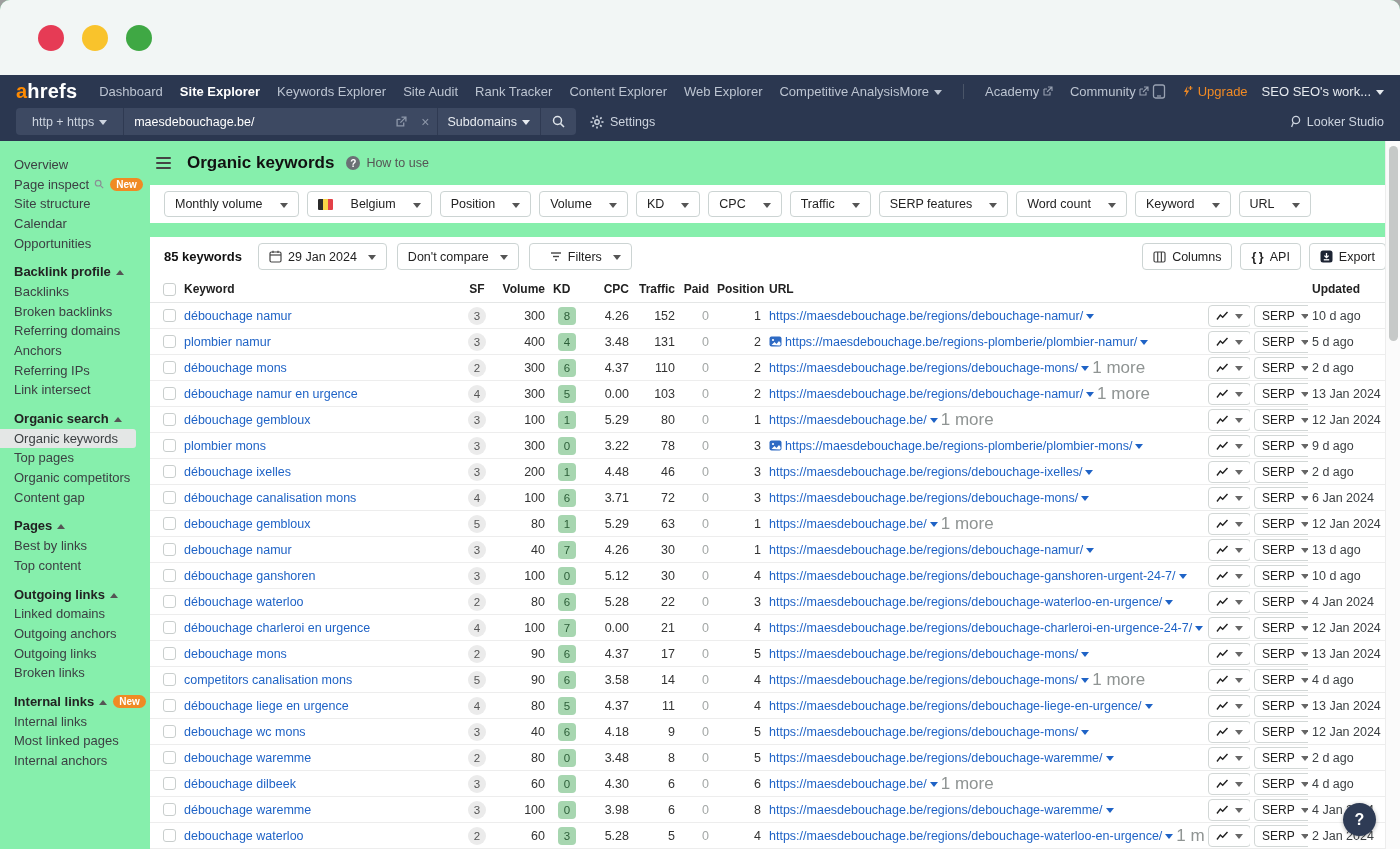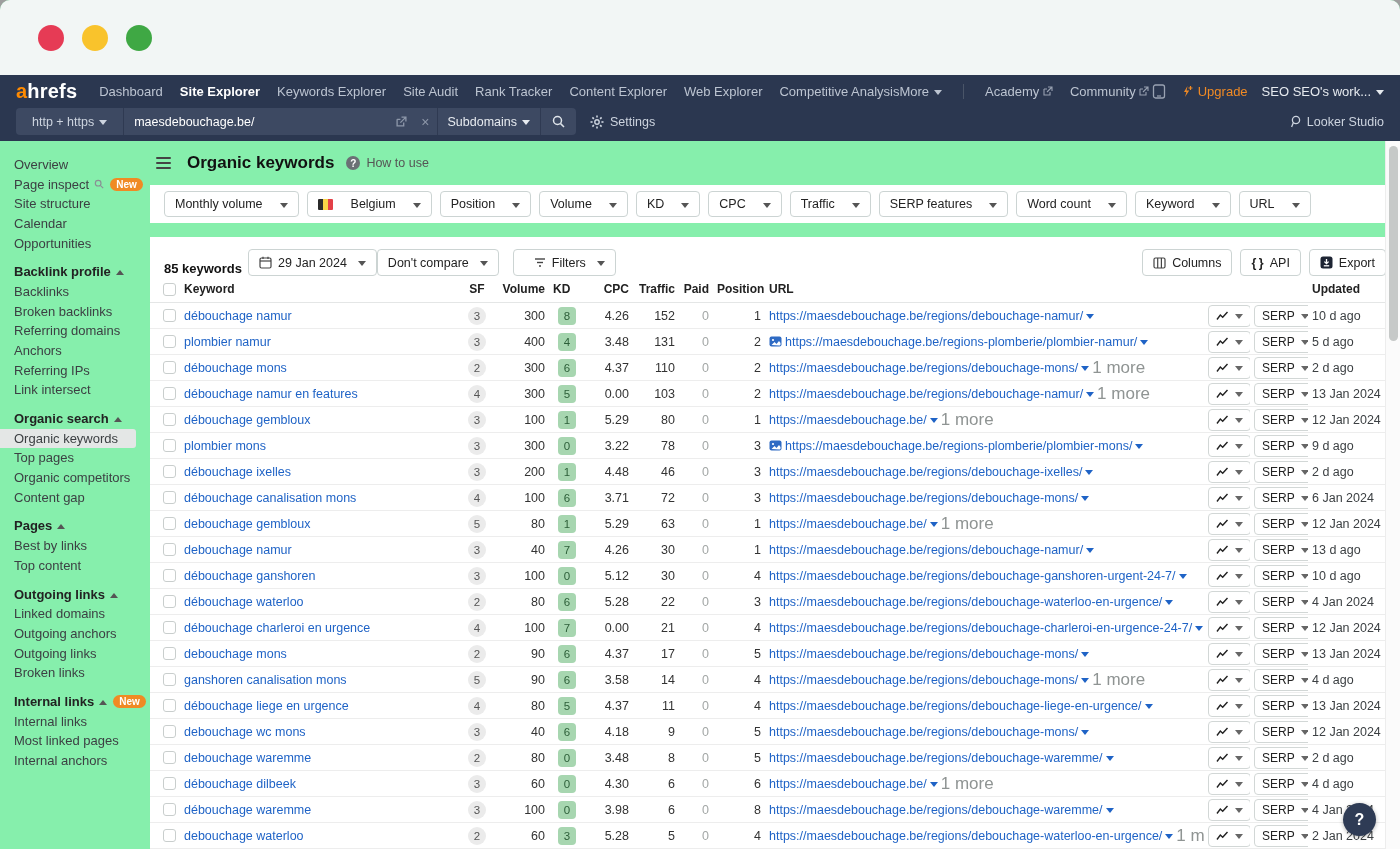--- a/index.html
+++ b/index.html
@@ -58,21 +58,21 @@
   .q-circle { width:14px; height:14px; border-radius:50%; background:#6b7075; color:#fff; font-size:10px; font-weight:bold; display:flex; align-items:center; justify-content:center; }
 
   .filter-strip { background:#fff; height:38px; display:flex; align-items:center; gap:8px; padding:0 14px; }
   .fbtn { display:flex; align-items:center; height:26px; padding:0 10px; border:1px solid #ccd4d3; border-radius:4px; background:#fff; font-size:12.5px; color:#222; cursor:pointer; white-space:nowrap;gap:12px; }
   .fbtn .caret { color:#555; }
   .flag { width:15px; height:11px; display:inline-flex; margin-right:6px; border-radius:1px; overflow:hidden; flex:none; }
   .flag i { flex:1; } .flag .f1{background:#2b2b2b;} .flag .f2{background:#f7d448;} .flag .f3{background:#e34048;}
 
   .gap-band { height:14px; }
   .card { background:#fff; flex:1; display:flex; flex-direction:column; min-height:0; }
-  .toolbar { height:40px; display:flex; align-items:flex-end; padding:0 14px; gap:0; }
+  .toolbar { height:40px; display:flex; align-items:center; padding:0 14px; gap:10px; }
   .kw-count { font-size:13px; font-weight:bold; color:#111; margin-right:6px; }
   .tbtn { display:flex; align-items:center; height:27px; padding:0 10px; border:1px solid #ccd4d3; border-radius:4px; background:#fff; font-size:12.5px; color:#222; cursor:pointer; gap:6px; white-space:nowrap; }
   .toolbar-right { margin-left:auto; display:flex; gap:8px; }
 
   
   .tgrid { display:grid; grid-template-columns:30px 277px 40px 52px 36px 48px 46px 34px 52px 1fr 46px 58px 92px; align-items:center; }
   .thead { height:27px; font-size:12px; font-weight:bold; color:#222; border-bottom:1px solid #e4e6e6; }
   .cell { padding:0 4px; white-space:nowrap; overflow:hidden; }
   .r { text-align:right; } .c { text-align:center; }
   .trow { height:26px; border-bottom:1px solid #ededed; font-size:12.5px; color:#333; }
@@ -393,21 +393,21 @@
                 <line x1="4" y1="0.8" x2="4" y2="3" stroke="#444" stroke-width="1.2"></line>
                 <line x1="9" y1="0.8" x2="9" y2="3" stroke="#444" stroke-width="1.2"></line>
               </svg>
             <span>29 Jan 2024</span>
               <span class="caret" style="color:#555;"></span>
           </span>
           <span class="tbtn">
               <span>Don't compare</span>
               <span class="caret" style="color:#555;"></span>
             </span>
-          <span class="tbtn" style="margin-left:14px;padding-left:20px;">
+          <span class="tbtn" style="padding-left:20px;">
             <svg width="12" height="11" viewBox="0 0 12 11">
                 <line x1="1" y1="2" x2="11" y2="2" stroke="#444" stroke-width="1.4"></line>
                 <line x1="3" y1="5.5" x2="9" y2="5.5" stroke="#444" stroke-width="1.4"></line>
                 <line x1="5" y1="9" x2="7" y2="9" stroke="#444" stroke-width="1.4"></line>
               </svg>
             <span>Filters</span>
               <span class="caret" style="color:#555;"></span>
           </span>
           <div class="toolbar-right">
             <span class="tbtn">
@@ -549,21 +549,21 @@
                   <span class="serp-label">SERP</span>
                   <span class="caret"></span>
                 </span></span>
     <span class="cell c-upd">2 d ago</span>
   </div>
 
   <div class="tgrid trow">
     <span class="cell c-check">
                 <span class="checkbox"></span>
               </span>
-    <span class="cell"><a class="kw">débouchage namur en features</a></span>
+    <span class="cell"><a class="kw">débouchage namur en urgence</a></span>
     <span class="cell c"><span class="sf-badge">4</span></span>
     <span class="cell r">300</span>
     <span class="cell c"><span class="kd-badge">5</span></span>
     <span class="cell r">0.00</span>
     <span class="cell r">103</span>
     <span class="cell r paid-val">0</span>
     <span class="cell r">2</span>
     <span class="cell c-url">
 
       <a class="kw">https://maesdebouchage.be/regions/debouchage-namur/</a>
@@ -905,21 +905,21 @@
                   <span class="serp-label">SERP</span>
                   <span class="caret"></span>
                 </span></span>
     <span class="cell c-upd">13 Jan 2024</span>
   </div>
 
   <div class="tgrid trow">
     <span class="cell c-check">
                 <span class="checkbox"></span>
               </span>
-    <span class="cell"><a class="kw">ganshoren canalisation mons</a></span>
+    <span class="cell"><a class="kw">competitors canalisation mons</a></span>
     <span class="cell c"><span class="sf-badge">5</span></span>
     <span class="cell r">90</span>
     <span class="cell c"><span class="kd-badge">6</span></span>
     <span class="cell r">3.58</span>
     <span class="cell r">14</span>
     <span class="cell r paid-val">0</span>
     <span class="cell r">4</span>
     <span class="cell c-url">
 
       <a class="kw">https://maesdebouchage.be/regions/debouchage-mons/</a>

